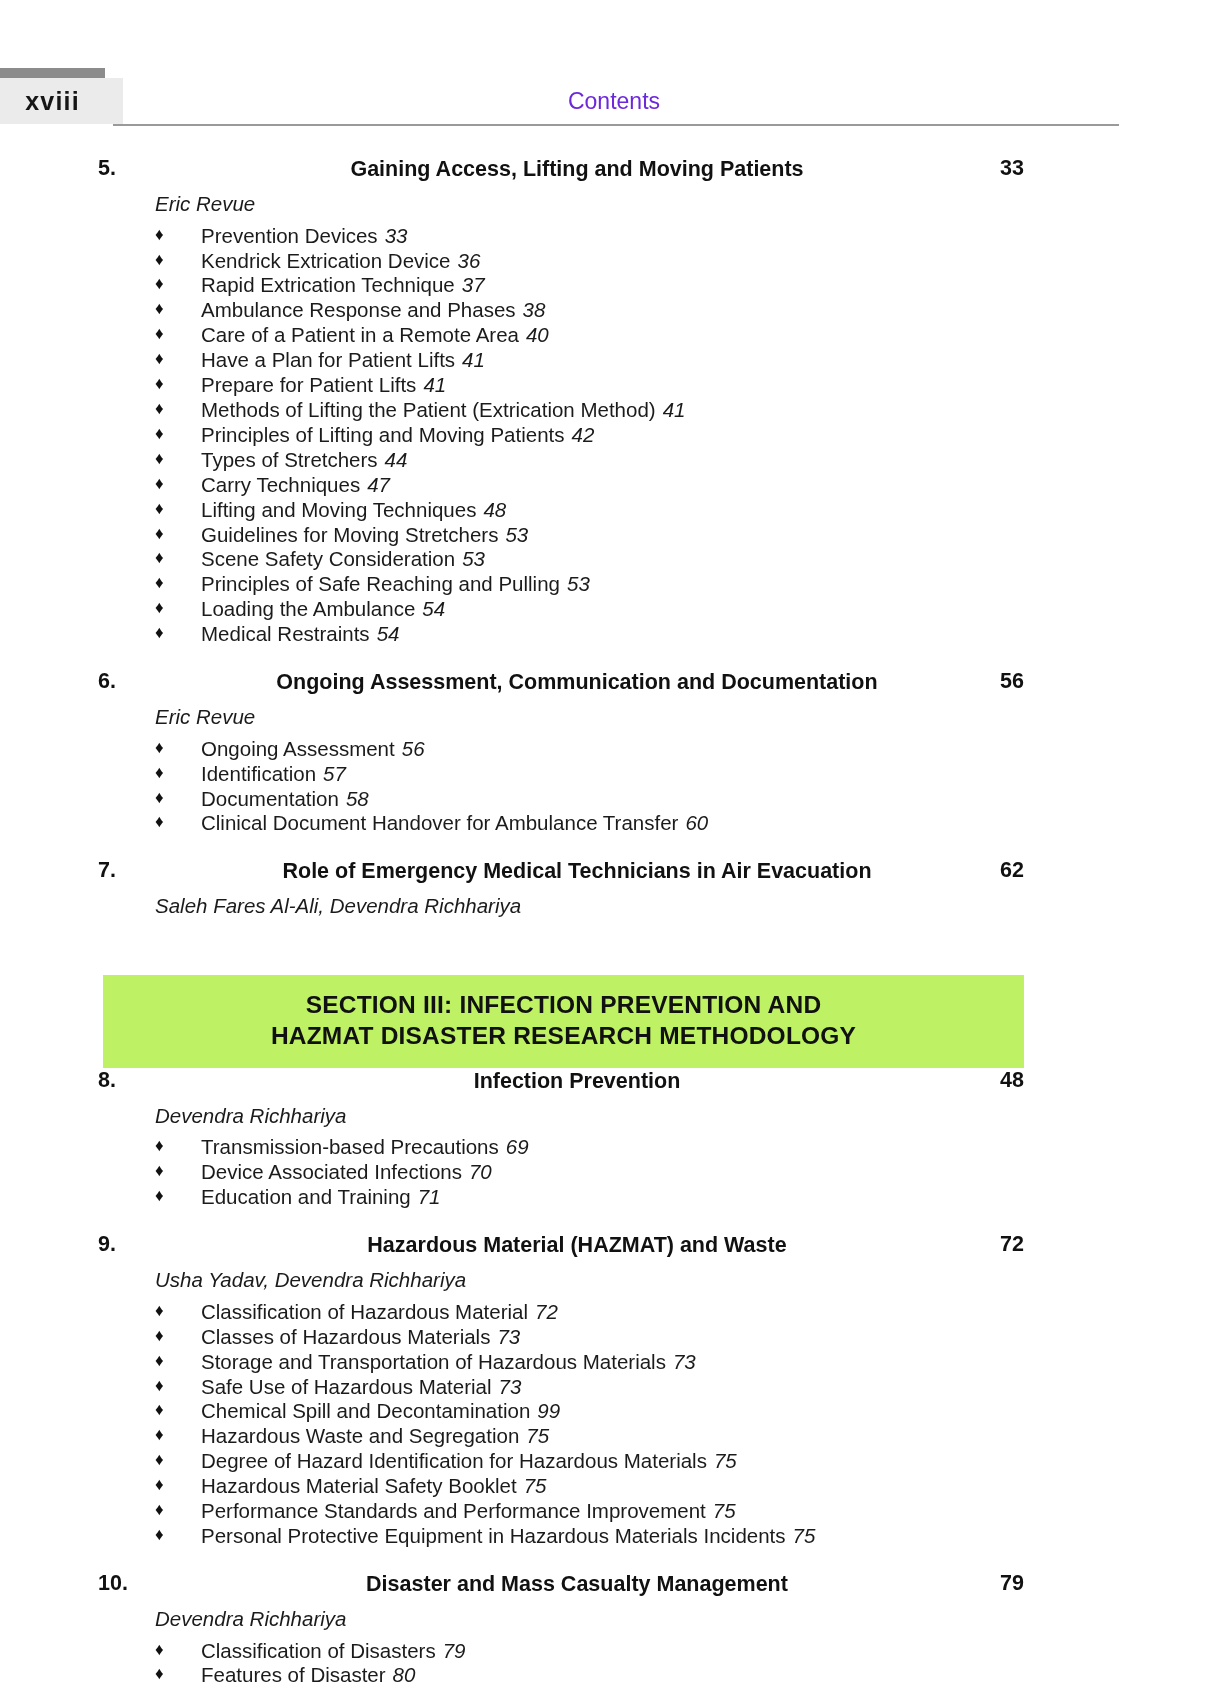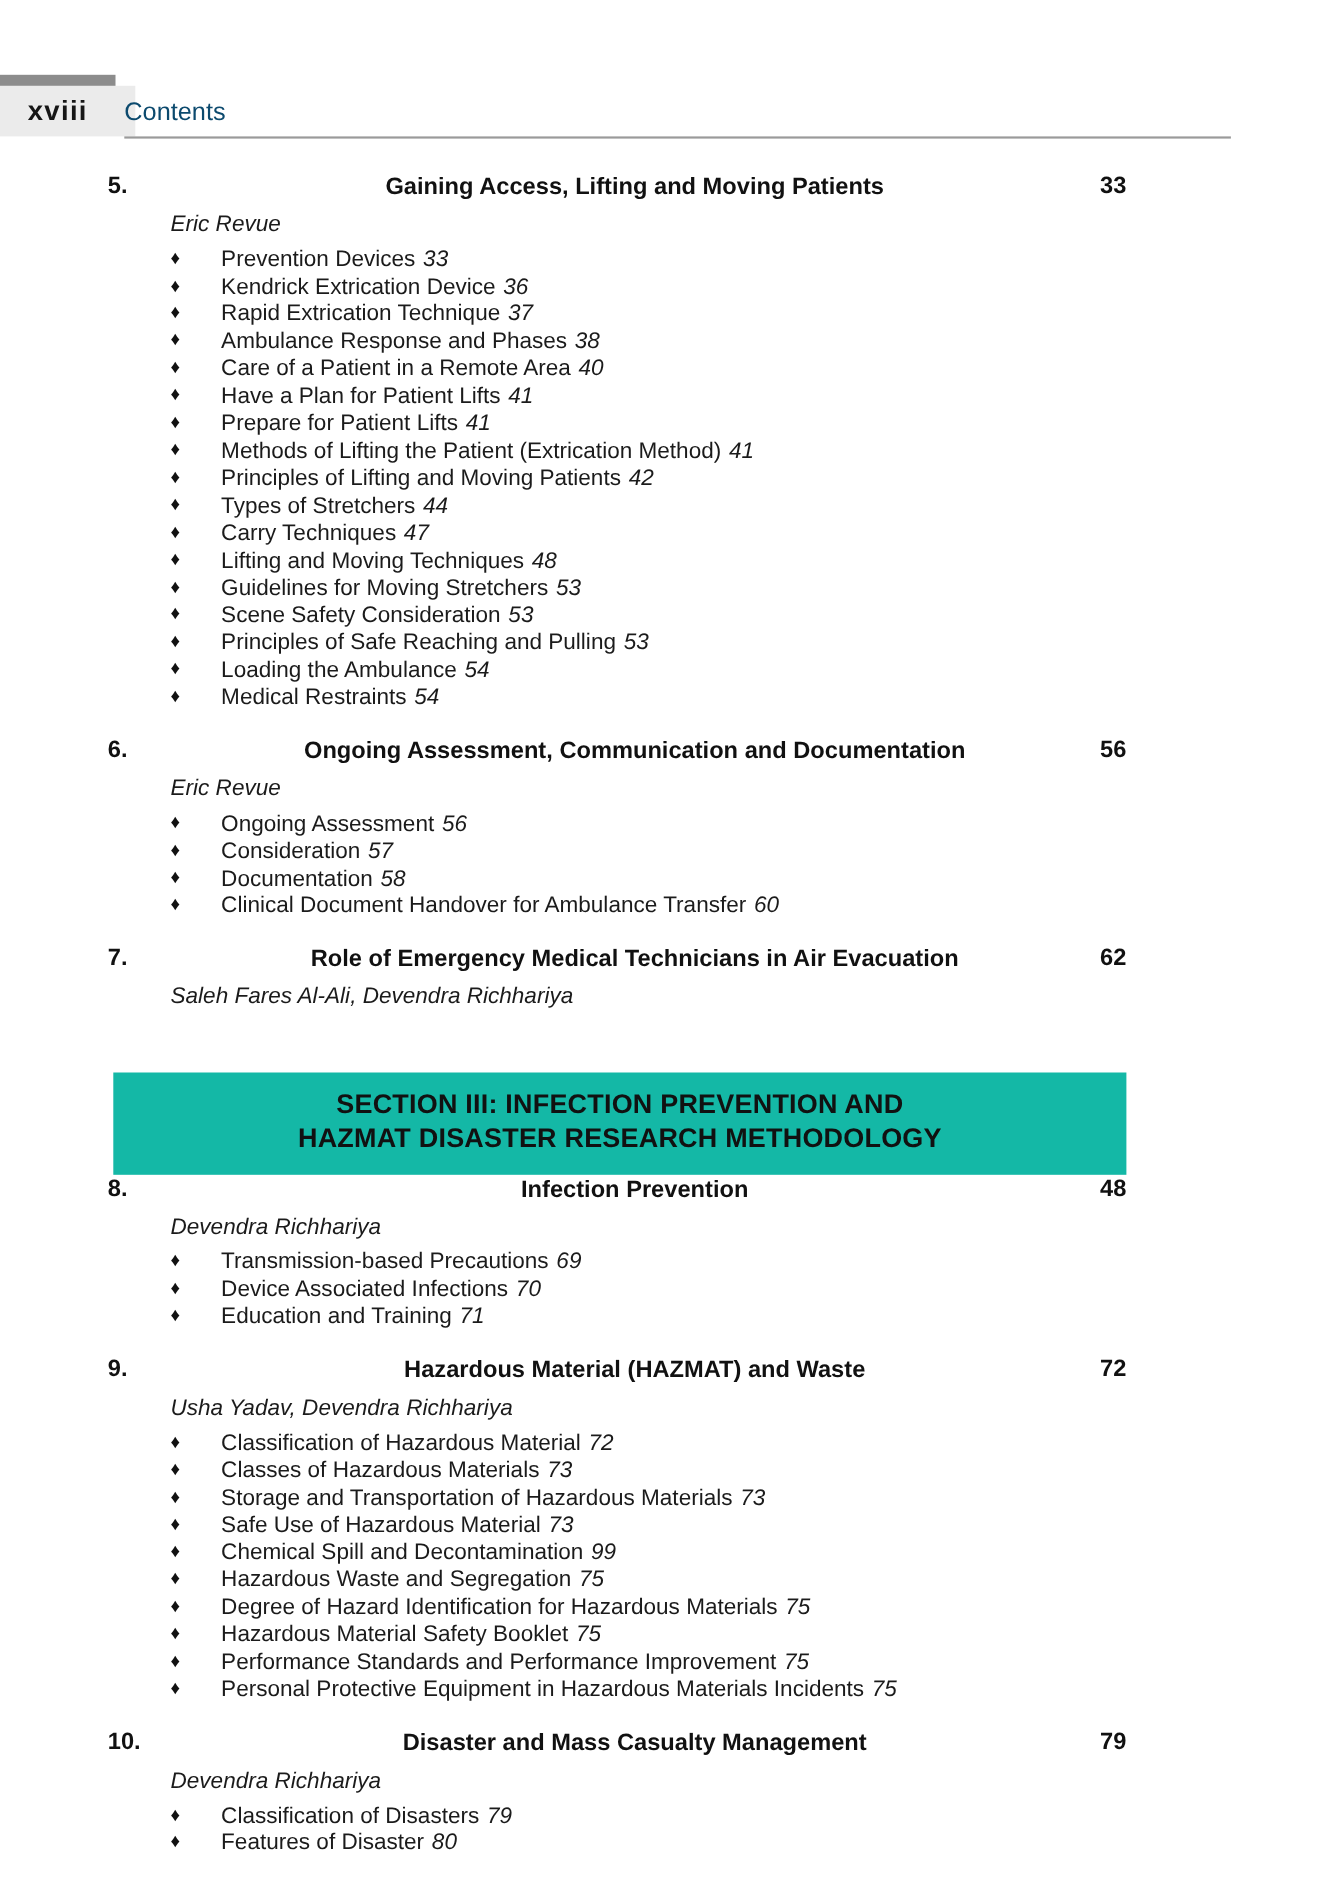--- a/index.html
+++ b/index.html
@@ -51,22 +51,23 @@
     letter-spacing: 1.2px;
     color: #161616;
   }
   .header-title {
     position: absolute;
     left: 113px;
     right: 4px;
     top: 0;
     height: 46px;
     line-height: 46px;
+    text-align: center;
     font-size: 23px;
-    color: #0c4a6e;
+    color: #6d28d9;
     padding-right: 95px;
     box-sizing: border-box;
   }
   .header-rule {
     position: absolute;
     left: 113px;
     right: 95px;
     top: 46px;
     height: 2px;
     background: #9a9a9a;
@@ -151,21 +152,21 @@
   ul.bullets li .bullet-page {
     font-style: italic;
     padding-left: 7px;
   }
 
   .chapter-gap { height: 22px; }
 
   
   .section-banner {
     margin: 33px 95px 0 103px;
-    background: #14b8a6;
+    background: #bef264;
     padding: 14px 10px 16px 10px;
     text-align: center;
   }
   .section-banner .banner-line {
     display: block;
     font-size: 24.5px;
     font-weight: bold;
     letter-spacing: 0.2px;
     color: #111111;
     line-height: 1.28;
@@ -215,21 +216,21 @@
       </div>
       <div class="chapter">
         <div class="chapter-head">
           <span class="chapter-num">6.</span>
           <span class="chapter-title">Ongoing Assessment, Communication and Documentation</span>
           <span class="chapter-page">56</span>
         </div>
         <div class="chapter-authors">Eric Revue</div>
         <ul class="bullets">
           <li><span class="bullet-glyph">♦</span><span>Ongoing Assessment</span><span class="bullet-page">56</span></li>
-          <li><span class="bullet-glyph">♦</span><span>Consideration</span><span class="bullet-page">57</span></li>
+          <li><span class="bullet-glyph">♦</span><span>Identification</span><span class="bullet-page">57</span></li>
           <li><span class="bullet-glyph">♦</span><span>Documentation</span><span class="bullet-page">58</span></li>
           <li><span class="bullet-glyph">♦</span><span>Clinical Document Handover for Ambulance Transfer</span><span class="bullet-page">60</span></li>
         </ul>
         <div class="chapter-gap"></div>
       </div>
       <div class="chapter">
         <div class="chapter-head">
           <span class="chapter-num">7.</span>
           <span class="chapter-title">Role of Emergency Medical Technicians in Air Evacuation</span>
           <span class="chapter-page">62</span>

